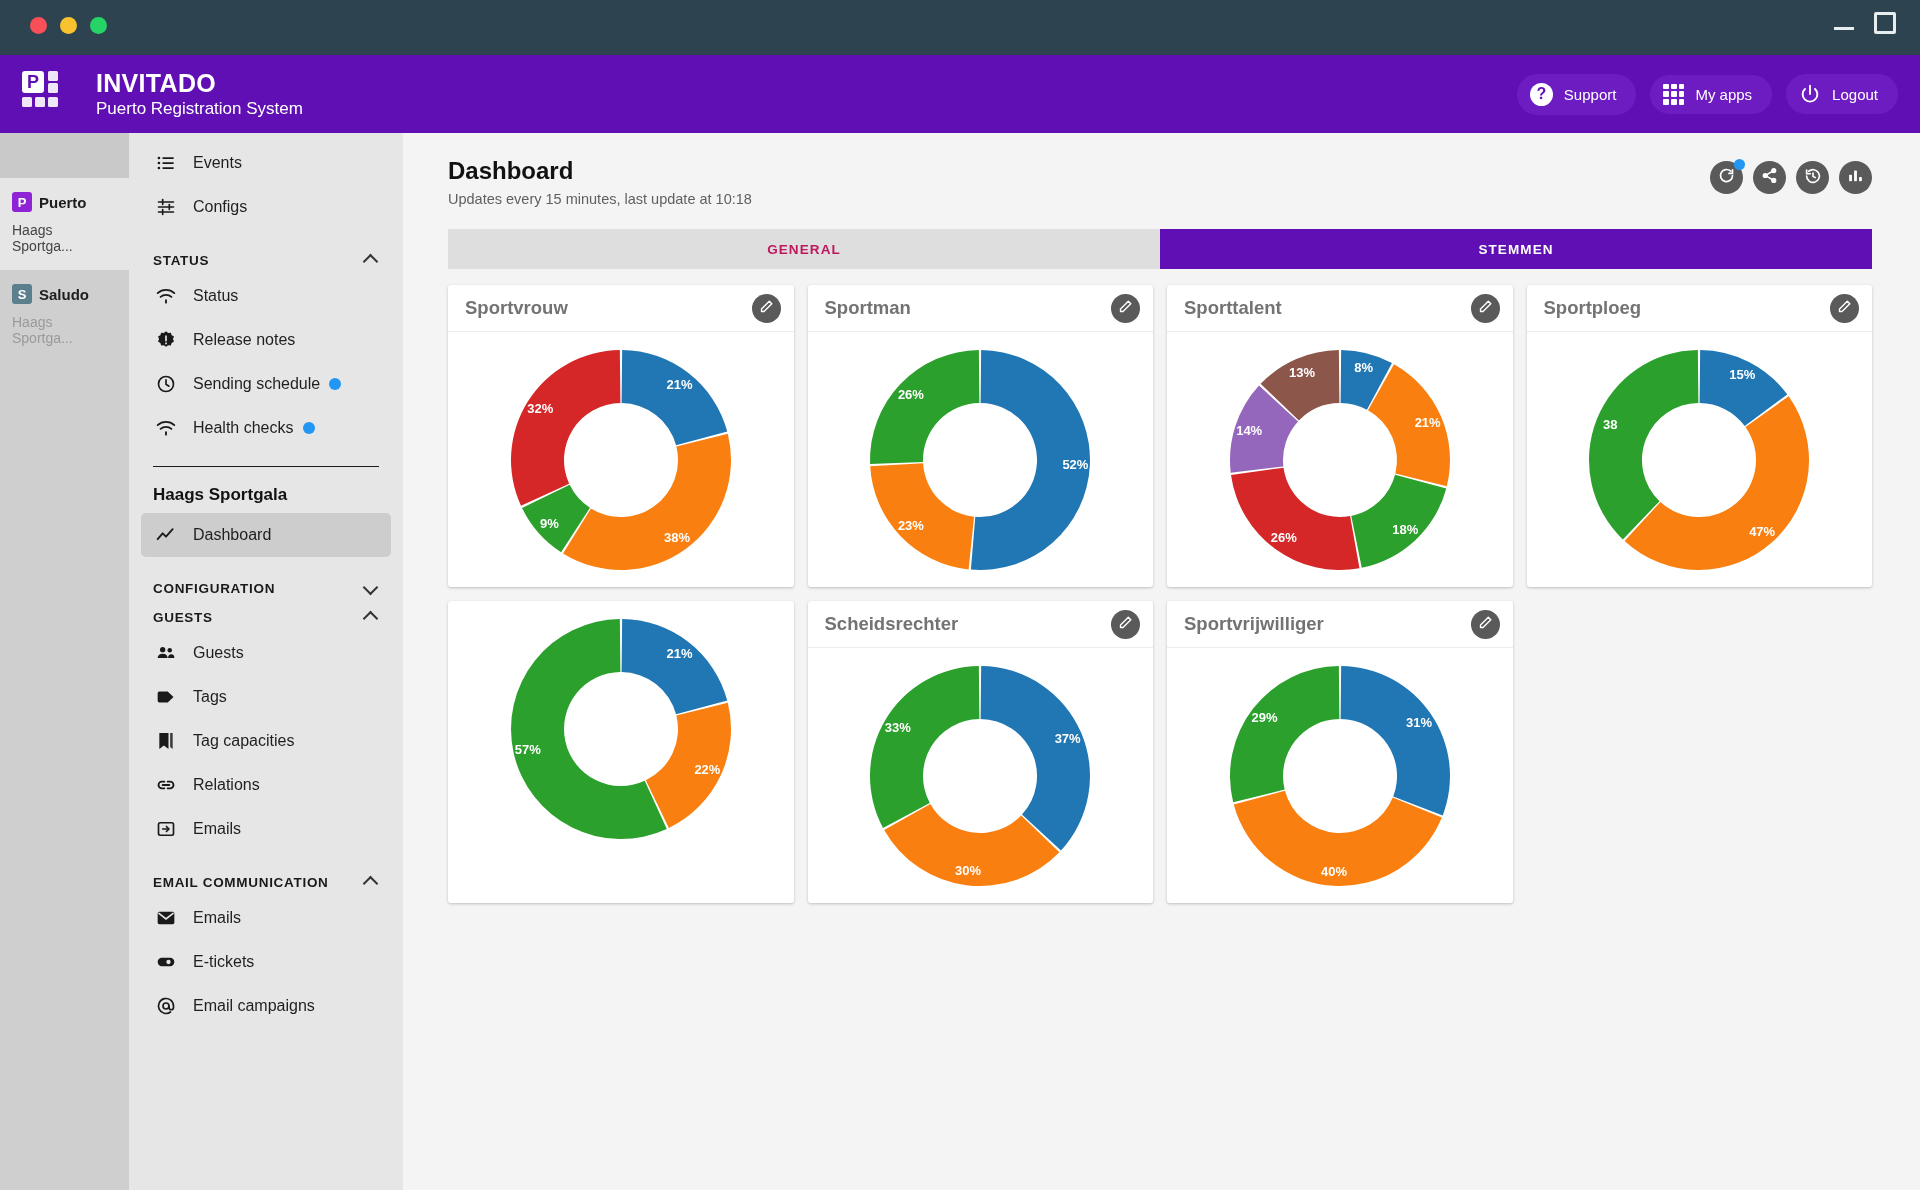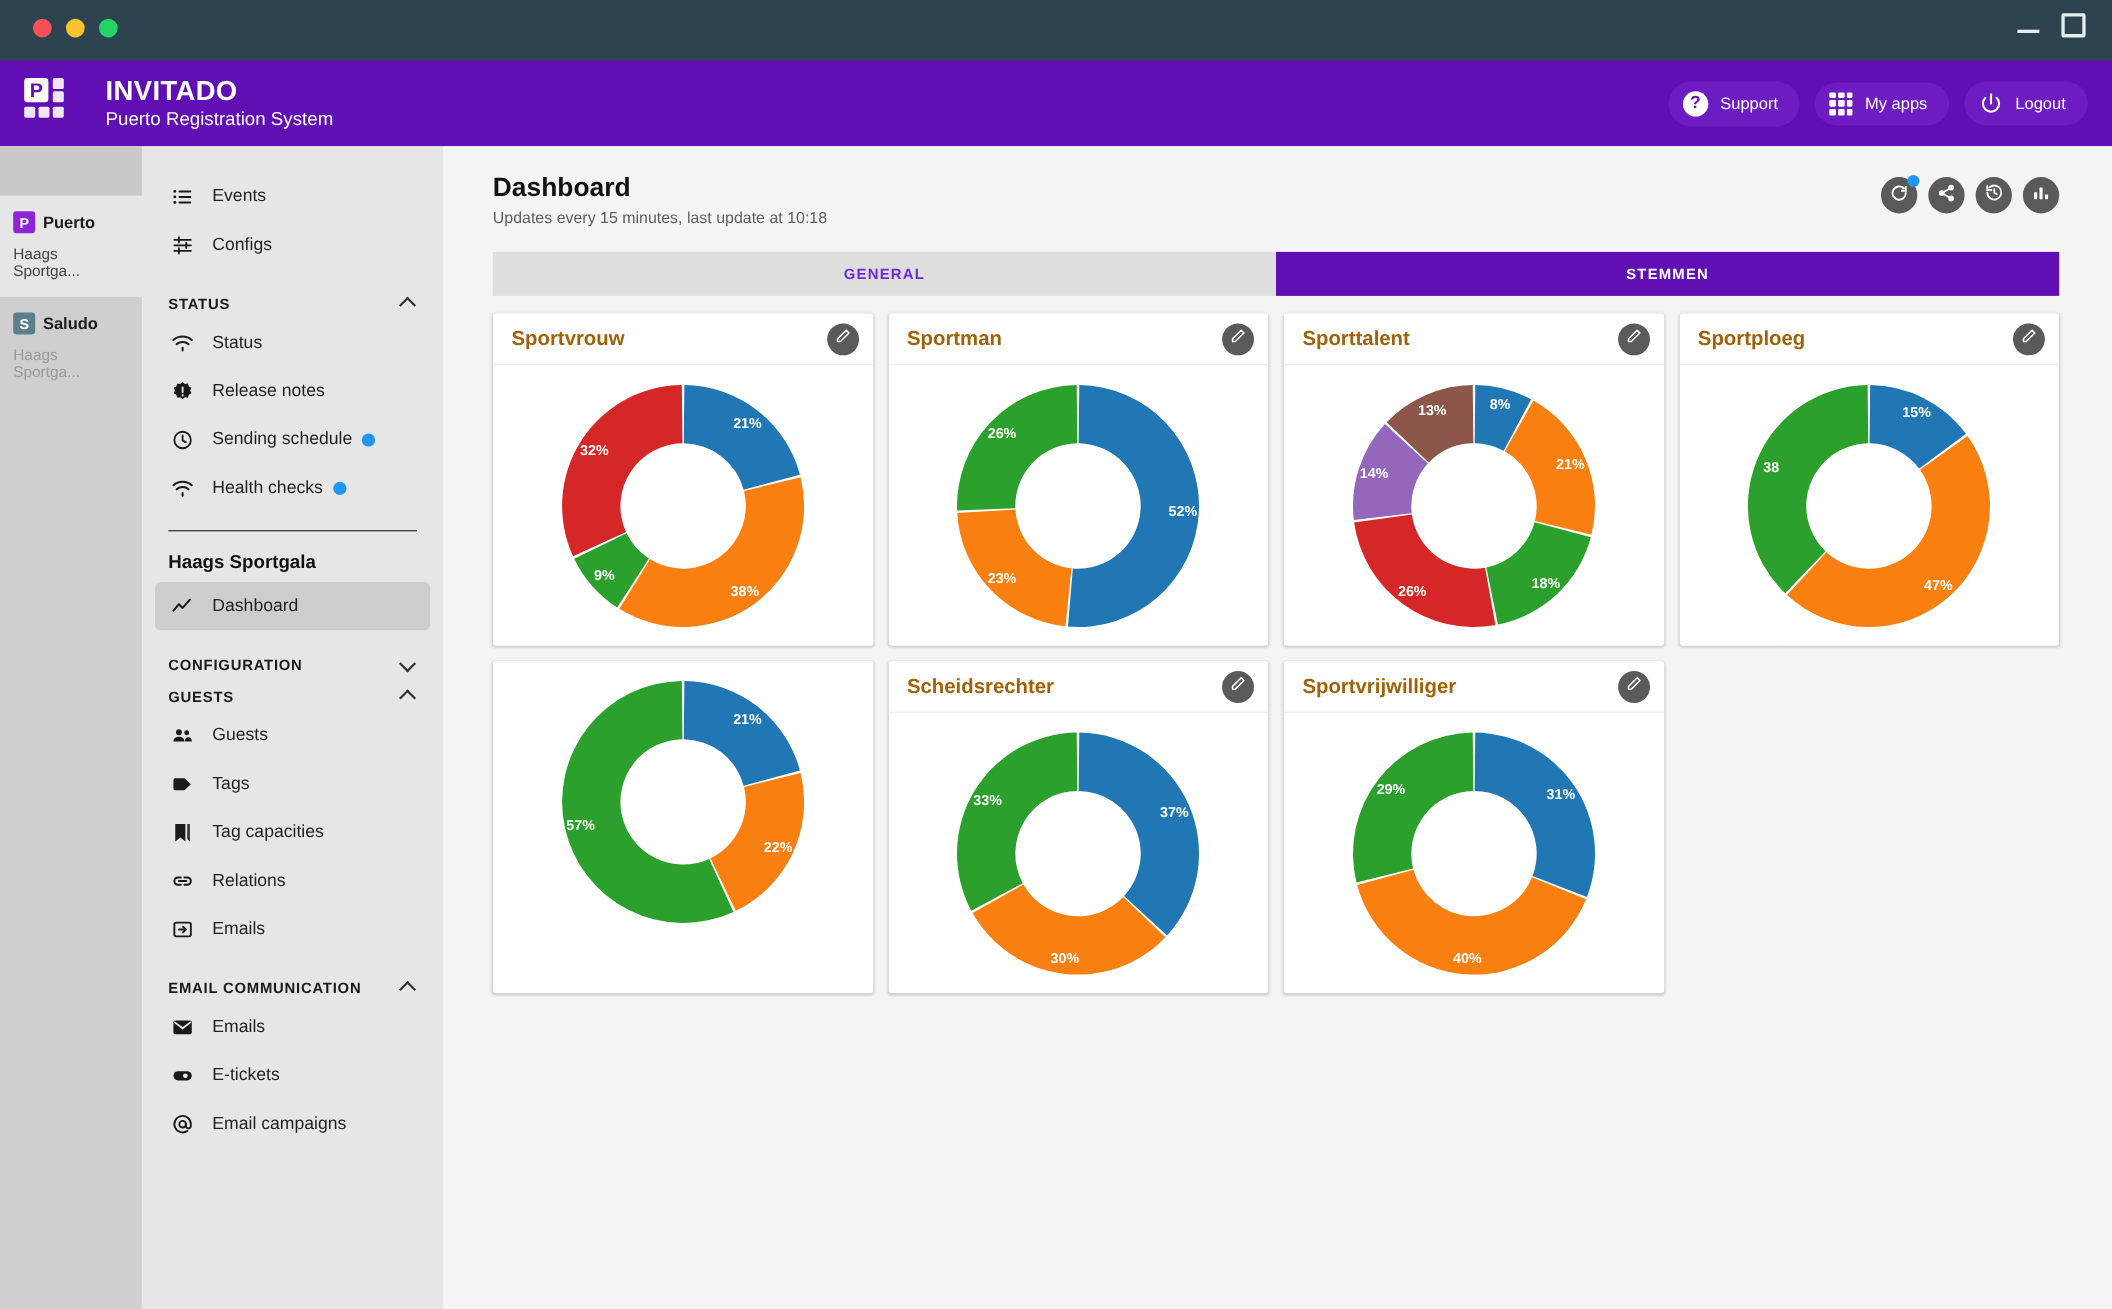--- a/index.html
+++ b/index.html
@@ -98,21 +98,21 @@
   }
   .rail-badge.puerto { background: #8e24d6; }
   .rail-badge.saludo { background: #5b7f8c; }
   .rail-name { font-size: 15px; font-weight: 700; color: #1d1d1d; }
   .rail-sub { font-size: 14px; color: #444; margin-top: 10px; }
   .rail-card:not(.active) .rail-sub { color: #9a9a9a; }
 
   
   .sidebar {
     position: absolute; left: 129px; top: 0; width: 274px; height: 1057px;
-    background: #e6e6e6; padding: 24px 0 0 0; overflow: hidden;
+    background: #e6e6e6; padding: 8px 0 0 0; overflow: hidden;
   }
   .nav-item {
     display: flex; align-items: center; height: 44px;
     padding: 0 14px 0 12px; margin: 0 12px; border-radius: 5px;
     font-size: 16px; color: #1f1f1f; cursor: pointer;
   }
   .nav-item.active { background: #cdcdcd; }
   .nav-ico {
     width: 26px; flex: 0 0 26px; display: flex;
     align-items: center; justify-content: center; margin-right: 14px;
@@ -161,38 +161,38 @@
     width: 11px; height: 11px; border-radius: 50%; background: #2196f3;
   }
 
   
   .tabs { display: flex; margin-top: 22px; }
   .tab {
     flex: 1; height: 40px; display: flex; align-items: center;
     justify-content: center; font-size: 13.5px; font-weight: 700;
     letter-spacing: 1.1px; cursor: pointer;
   }
-  .tab.inactive { background: #dedede; color: #6d28d9; }
+  .tab.inactive { background: #dedede; color: #be185d; }
   .tab.active { background: #5f0fb3; color: #fff; }
 
   
   .card-grid {
     display: grid; grid-template-columns: repeat(4, 1fr);
     gap: 14px; margin-top: 16px;
   }
   .card {
     background: #fff; border-radius: 3px;
     box-shadow: 0 1px 3px rgba(0,0,0,.22);
     overflow: hidden;
   }
   .card-head {
     height: 47px; display: flex; align-items: center;
     padding: 0 13px 0 17px; border-bottom: 1px solid #ececec;
   }
-  .card-title { font-size: 18.5px; font-weight: 700; color: #a16207; }
+  .card-title { font-size: 18.5px; font-weight: 700; color: #737373; }
   .edit-btn {
     margin-left: auto; width: 29px; height: 29px; border-radius: 50%;
     background: #5a5a5a; display: flex; align-items: center;
     justify-content: center; cursor: pointer;
   }
   .card-body {
     height: 255px; display: flex; align-items: center; justify-content: center;
     padding: 4px 0;
   }
   .donut-wrap { position: relative; width: 232px; height: 232px; }

